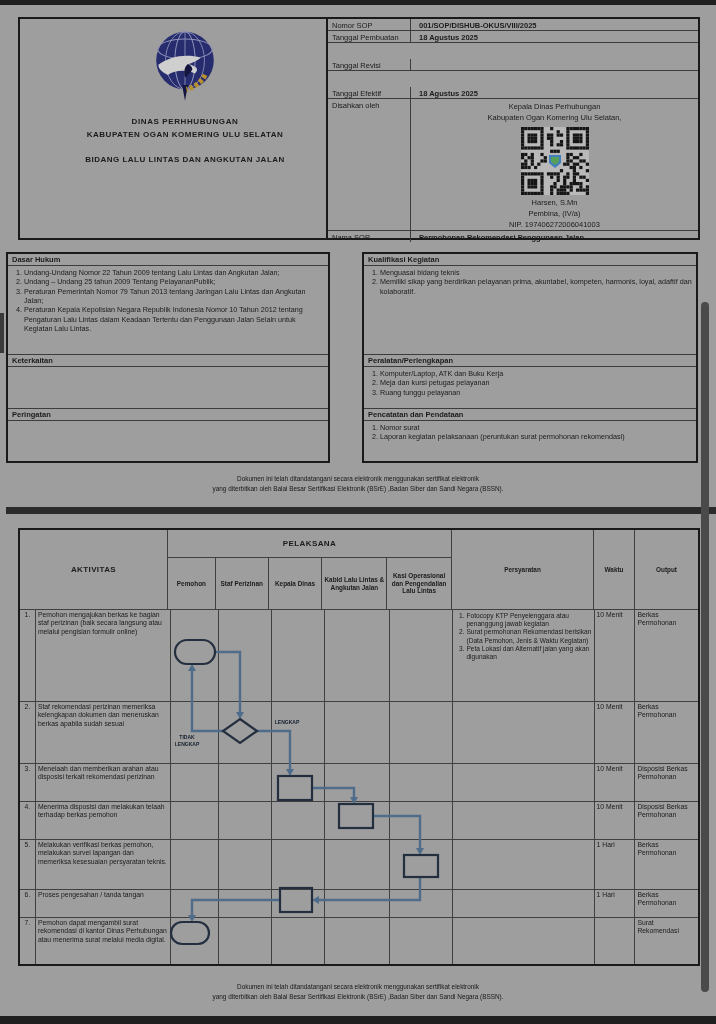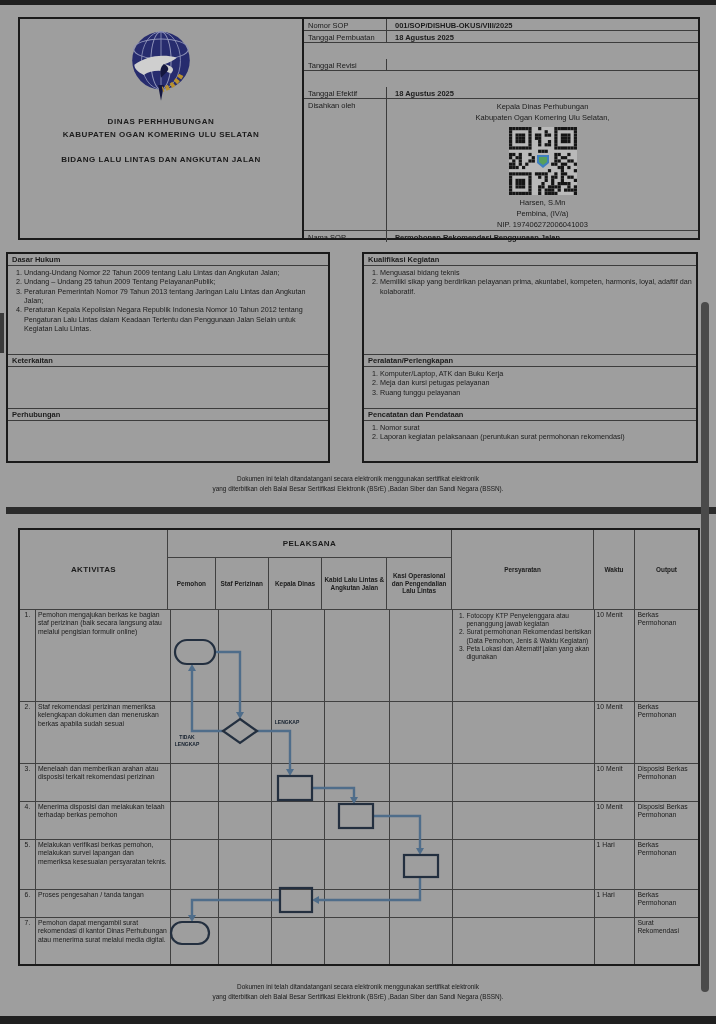--- a/index.html
+++ b/index.html
@@ -7,21 +7,21 @@
   body{width:716px;height:1024px;background:#9e9e9e;font-family:"Liberation Sans",sans-serif;color:#1b1b1b;position:relative;overflow:hidden;}
   .abs{position:absolute;}
   
   .strip{background:#1f1f1f;left:0;width:716px;}
   .page-gap{left:6px;width:710px;height:7px;background:#2b2b2b;}
   .scrollbar{left:701px;top:302px;width:8px;height:690px;background:#4a4a4a;border-radius:4px;}
   .left-artifact{left:0;top:313px;width:4px;height:40px;background:#3a3a3a;}
 
   
   .hdr-box{left:18px;top:17px;width:682px;height:223px;border:2px solid #1a1a1a;display:flex;}
-  .hdr-left{width:284px;border-right:2px solid #1a1a1a;display:flex;flex-direction:column;align-items:center;}
+  .hdr-left{width:284px;border-right:2px solid #1a1a1a;display:flex;flex-direction:column;align-items:center;margin-left:24px;}
   .hdr-right{flex:1;display:flex;flex-direction:column;}
   .info-row{display:flex;border-bottom:1px solid #3c3c3c;}
   .info-row:last-child{border-bottom:none;}
   .lbl{width:83px;border-right:1px solid #3c3c3c;padding:2px 0 0 4px;font-size:7.5px;}
   .val{flex:1;padding:2px 0 0 8px;font-size:7.5px;font-weight:700;}
   .r14{height:14px;}.r13{height:13px;margin-top:16px;}
   .sign-row{height:139px;}
   .sign-cell{flex:1;display:flex;flex-direction:column;align-items:center;font-size:7.5px;font-weight:400;padding-top:3px;}
   .sign-cell .ln{line-height:1.45;}
   .qr{width:68px;height:68px;margin:3px 0 3px 0;}
@@ -351,21 +351,21 @@
       <li>Undang-Undang Nomor 22 Tahun 2009 tentang Lalu Lintas dan Angkutan Jalan;</li>
       <li>Undang – Undang 25 tahun 2009 Tentang PelayananPublik;</li>
       <li>Peraturan Pemerintah Nomor 79 Tahun 2013 tentang Jaringan Lalu Lintas dan Angkutan Jalan;</li>
       <li>Peraturan Kepala Kepolisian Negara Republik Indonesia Nomor 10 Tahun 2012 tentang Pengaturan Lalu Lintas dalam Keadaan Tertentu dan Penggunaan Jalan Selain untuk Kegiatan Lalu Lintas.</li>
     </ol>
   </div>
   <div class="sec sec-54">
     <div class="sec-h">Keterkaitan</div>
   </div>
   <div class="sec sec-fill">
-    <div class="sec-h">Perhubungan</div>
+    <div class="sec-h">Peringatan</div>
   </div>
 </div>
 
 <div class="abs legal-box legal-right">
   <div class="sec sec-100">
     <div class="sec-h">Kualifikasi Kegiatan</div>
     <ol class="list">
       <li>Menguasai bidang teknis</li>
       <li>Memiliki sikap yang berdirikan pelayanan prima, akuntabel, kompeten, harmonis, loyal, adaftif dan kolaboratif.</li>
     </ol>

